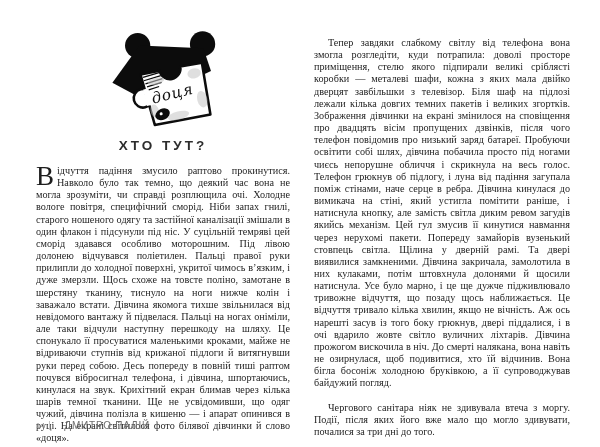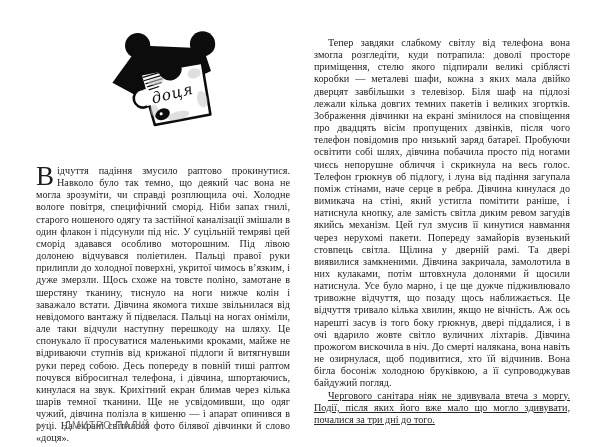--- a/index.html
+++ b/index.html
@@ -58,21 +58,21 @@
   .body-text {
     margin: 0;
     font-family: "Liberation Serif", serif;
     font-size: 10.2px;
     line-height: 12.15px;
     text-align: justify;
     color: #242424;
     -webkit-hyphens: auto;
     hyphens: auto;
   }
-  .body-text + .body-text { margin-top: 0; text-decoration: underline; }
+  .body-text + .body-text { margin-top: 12px; }
   .indent { text-indent: 14px; }
   .dropcap {
     float: left;
     font-family: "Liberation Serif", serif;
     font-size: 27px;
     line-height: 21px;
     padding: 1px 3px 0 0;
     color: #1d1d1d;
   }
   .footer {
@@ -146,20 +146,21 @@
             <ellipse cx="86" cy="112" rx="13" ry="5"></ellipse>
             <ellipse cx="60" cy="100" rx="5" ry="8"></ellipse>
           </g>
           <text x="60" y="91" font-family="DejaVu Serif, serif" font-style="italic" font-size="18" letter-spacing="1" fill="#101010">доця</text>
           <ellipse cx="68" cy="106" rx="9" ry="6.5" fill="#0c0c0c" transform="rotate(-12 68 106)"></ellipse>
           <circle cx="66.5" cy="105" r="1.8" fill="#ffffff"></circle>
         </g>
       </svg>
     </div>
 
+    <h1 class="chapter-title">ХТО ТУТ?</h1>
 
     <div class="body-block-left">
       <p class="body-text"><span class="dropcap">В</span><span>ідчуття падіння змусило раптово прокинутися. Навколо було так темно, що деякий час вона не могла зрозуміти, чи справді розплющила очі. Холодне вологе повітря, специфічний сморід. Ніби запах гнилі, старого ношеного одягу та застійної каналізації змішали в один флакон і підсунули під ніс. У суцільній темряві цей сморід здавався особливо моторошним. Під лівою долонею відчувався поліетилен. Пальці правої руки прилипли до холодної поверхні, укритої чимось в’язким, і дуже змерзли. Щось схоже на товсте поліно, замотане в шерстяну тканину, тиснуло на ноги нижче колін і заважало встати. Дівчина якомога тихше звільнилася від невідомого вантажу й підвелася. Пальці на ногах оніміли, але таки відчули наступну перешкоду на шляху. Це спонукало її просуватися маленькими кроками, майже не відриваючи ступнів від крижаної підлоги й витягнувши руки перед собою. Десь попереду в повній тиші раптом почувся вібросигнал телефона, і дівчина, шпортаючись, кинулася на звук. Крихітний екран блимав через кілька шарів темної тканини. Ще не усвідомивши, що одяг чужий, дівчина полізла в кишеню — і апарат опинився в руці. На екрані світилося фото білявої дівчинки й слово «доця».</span></p>
     </div>
 
     <div class="footer">
       <span class="pagenum">14</span>
       <span class="sep"></span>
       <span class="author">ДМИТРО ПАЛІЙ</span>
     </div>

